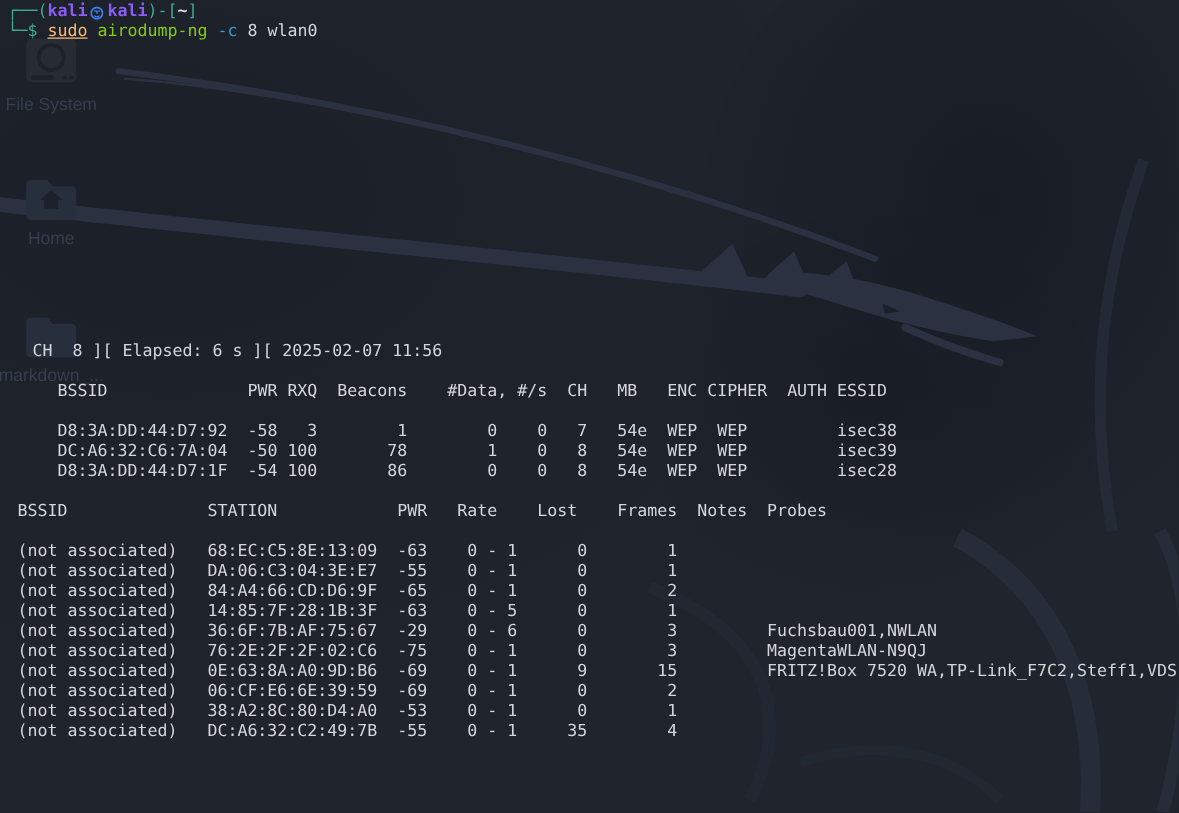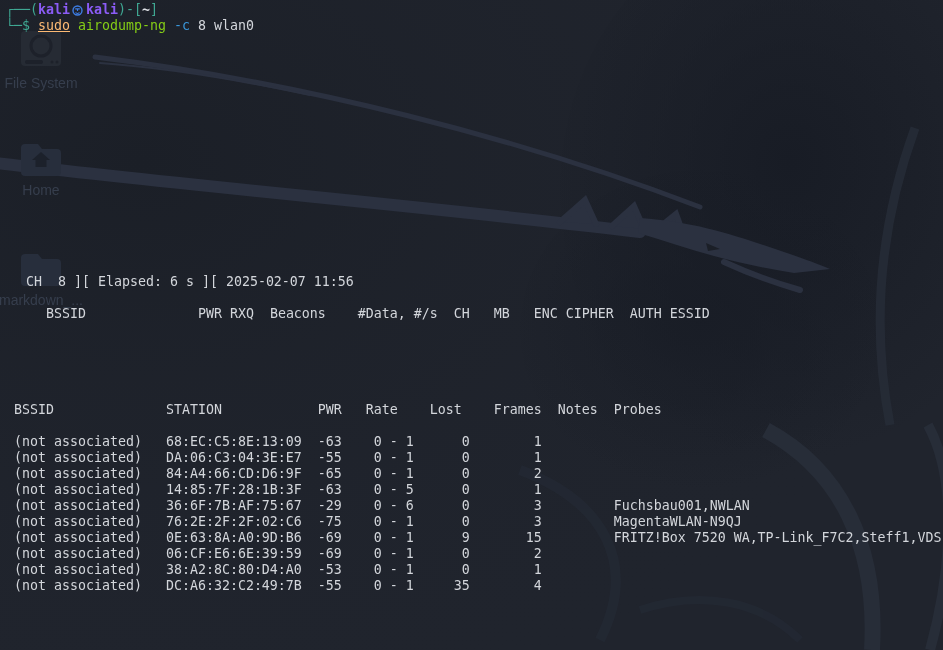--- a/index.html
+++ b/index.html
@@ -112,20 +112,25 @@
             <circle cx="5.5" cy="5.5" r="4.5" fill="none" stroke="#3d7de4" stroke-width="1.4"></circle>
             <path d="M3.2,3.9 h4.6 M5.5,3.9 v2 M3.6,7.4 a2,1.5 0 0 0 3.8,0" stroke="#3d7de4" stroke-width="1.1" fill="none"></path>
           </svg></span><span class="ub">kali</span><span class="teal">)-[</span><span class="wpath">~</span><span class="teal">]</span></div>
 
     <div class="tline" id="p2"><span class="teal">└─$</span><span class="sudo">sudo</span><span class="cmd">airodump-ng</span><span class="opt">-c</span><span class="args">8 wlan0</span></div>
 
     <div class="tline" id="status-line"> CH  8 ][ Elapsed: 6 s ][ 2025-02-07 11:56</div>
 
     <div id="ap-block">
       <div class="tline hdr"> BSSID              PWR RXQ  Beacons    #Data, #/s  CH   MB   ENC CIPHER  AUTH ESSID</div>
+      <div class="rows">
+          <div class="tline"> D8:3A:DD:44:D7:92  -58   3        1        0    0   7   54e  WEP  WEP         isec38</div>
+          <div class="tline"> DC:A6:32:C6:7A:04  -50 100       78        1    0   8   54e  WEP  WEP         isec39</div>
+          <div class="tline"> D8:3A:DD:44:D7:1F  -54 100       86        0    0   8   54e  WEP  WEP         isec28</div>
+        </div>
     </div>
 
     <div id="st-block">
       <div class="tline hdr"> BSSID              STATION            PWR   Rate    Lost    Frames  Notes  Probes</div>
       <div class="rows">
           <div class="tline"> (not associated)   68:EC:C5:8E:13:09  -63    0 - 1      0        1</div>
           <div class="tline"> (not associated)   DA:06:C3:04:3E:E7  -55    0 - 1      0        1</div>
           <div class="tline"> (not associated)   84:A4:66:CD:D6:9F  -65    0 - 1      0        2</div>
           <div class="tline"> (not associated)   14:85:7F:28:1B:3F  -63    0 - 5      0        1</div>
           <div class="tline"> (not associated)   36:6F:7B:AF:75:67  -29    0 - 6      0        3         Fuchsbau001,NWLAN</div>

